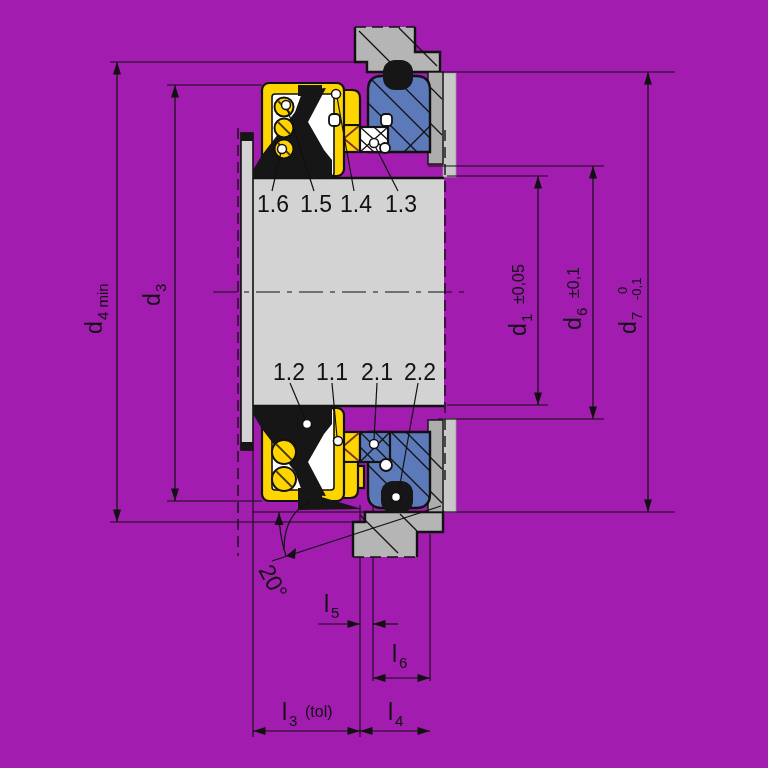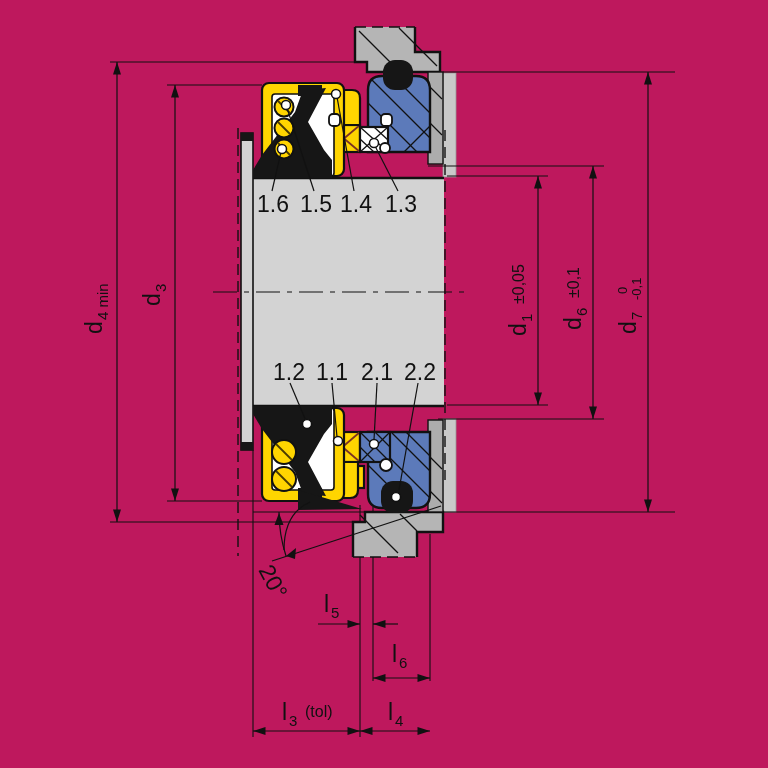--- a/index.html
+++ b/index.html
@@ -1,16 +1,16 @@
 <!DOCTYPE html>
 <html><head>
 <meta charset="utf-8">
 <style>
   html,body{margin:0;padding:0;background:#ffffff;}
-  .stage{position:relative;width:768px;height:768px;background:#be185d;overflow:hidden;}
+  .stage{position:relative;width:768px;height:768px;background:#a21caf;overflow:hidden;}
   svg{display:block;}
   text{font-family:"Liberation Sans", sans-serif;fill:#111;}
   .lbl{font-size:23px;}
   .sub{font-size:15px;}
   .tol{font-size:16px;}
   .tolS{font-size:13px;}
   .pl{font-size:23px;text-anchor:middle;}
   .oln{fill:none;stroke:#111;stroke-width:2.4;}
   .thin{stroke:#111;stroke-width:1.1;fill:none;}
   .dim{stroke:#111;stroke-width:1.2;fill:none;}

